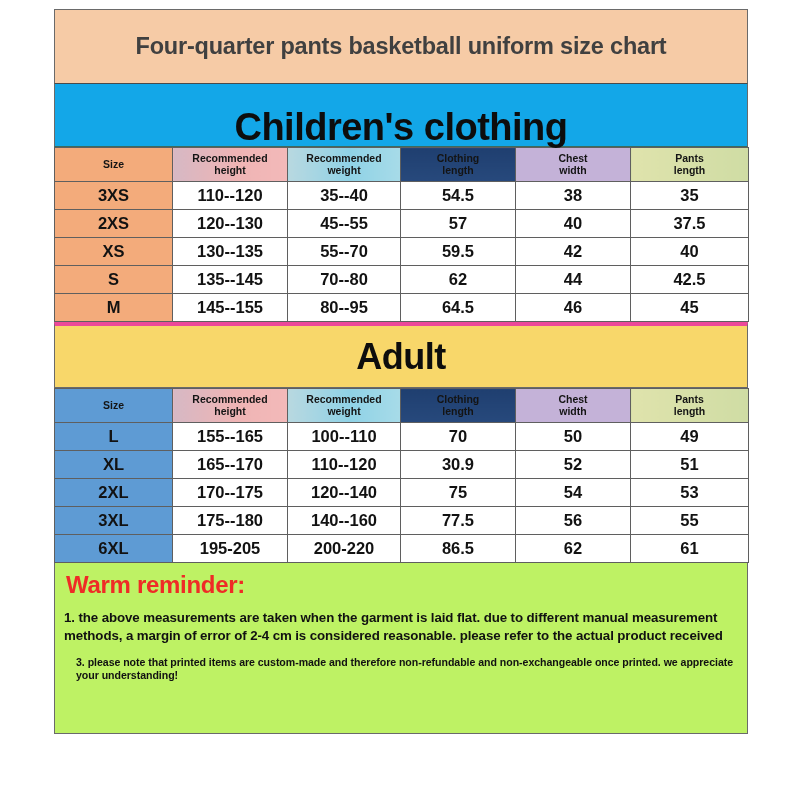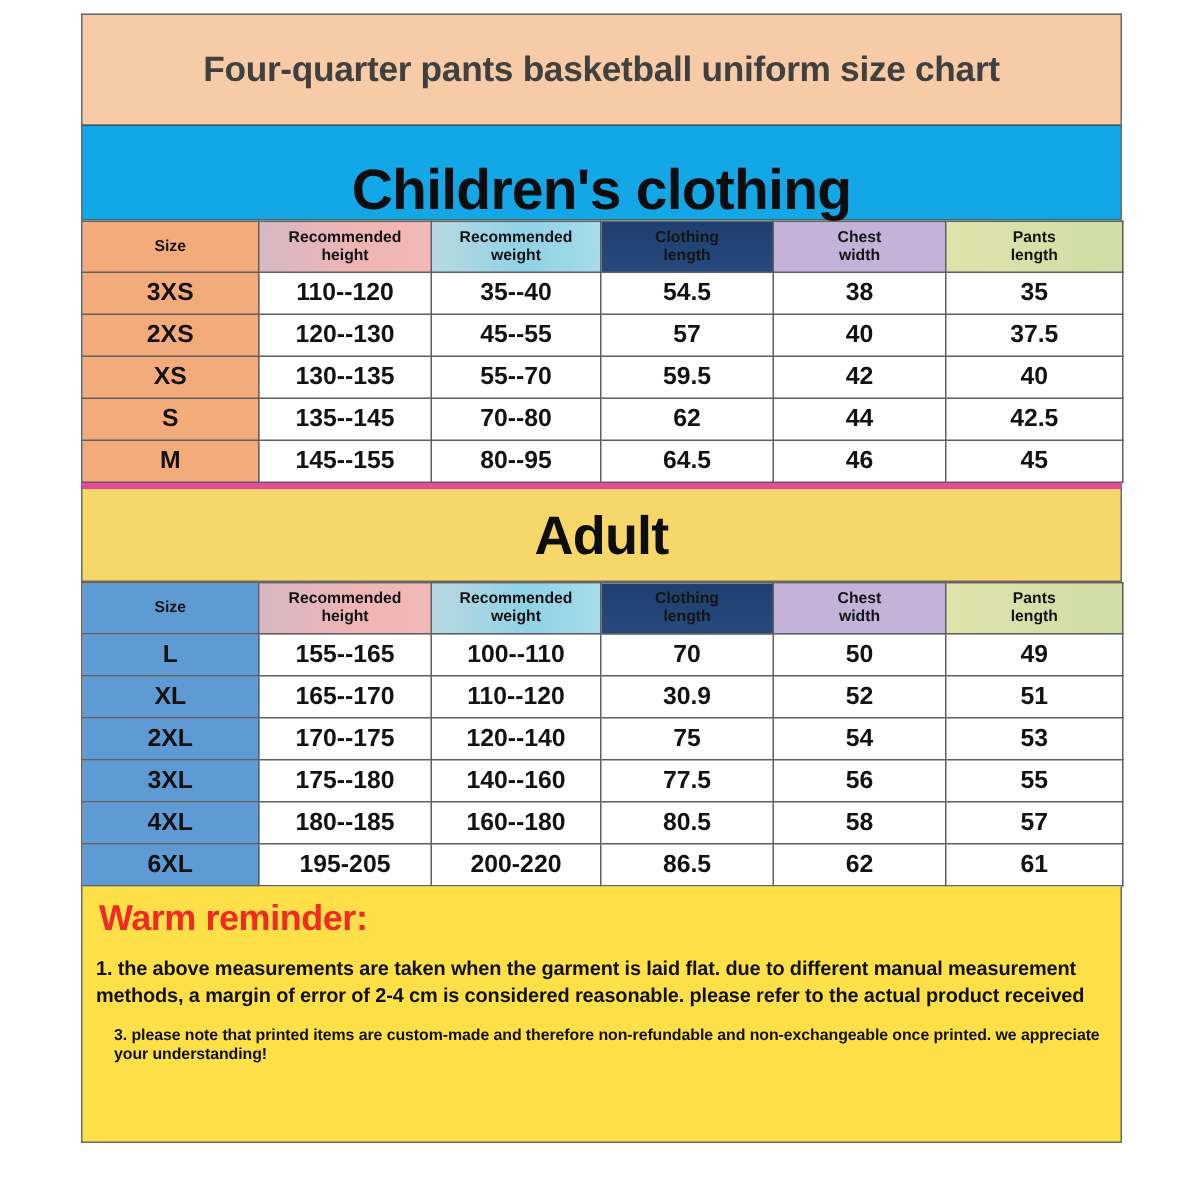--- a/index.html
+++ b/index.html
@@ -140,21 +140,21 @@
     font-size: 16.5px;
     font-weight: bold;
     color: #121212;
   }
   td.size-cell { font-size: 16px; }
   td.size-cell.kids { background: #f3ab7b; }
   td.size-cell.adult { background: #5e9bd4; }
 
   
   .reminder {
-    background: #fde047;
+    background: #bef264;
     border: 1px solid #6a6a6a;
     border-top: none;
     box-sizing: border-box;
     padding: 7px 9px 6px 9px;
     height: 171px;
   }
   .reminder-title {
     color: #ef2b26;
     font-size: 24px;
     font-weight: bold;
@@ -335,28 +335,20 @@
         </tr>
         <tr class="data-row">
           <td class="size-cell adult">3XL</td>
           <td>175--180</td>
           <td>140--160</td>
           <td>77.5</td>
           <td>56</td>
           <td>55</td>
         </tr>
         <tr class="data-row">
-          <td class="size-cell adult">4XL</td>
-          <td>180--185</td>
-          <td>160--180</td>
-          <td>80.5</td>
-          <td>58</td>
-          <td>57</td>
-        </tr>
-        <tr class="data-row">
           <td class="size-cell adult">6XL</td>
           <td>195-205</td>
           <td>200-220</td>
           <td>86.5</td>
           <td>62</td>
           <td>61</td>
         </tr>
       </tbody>
     </table>
 

